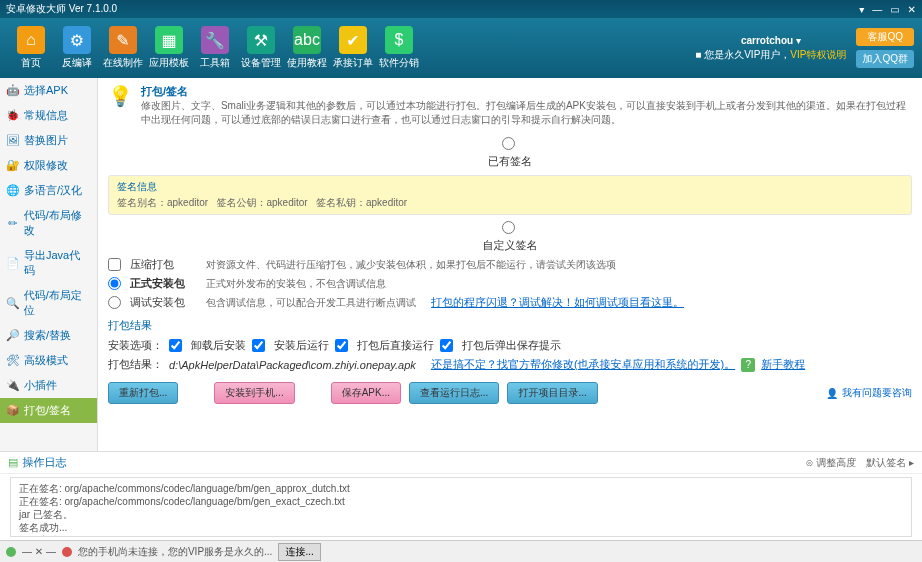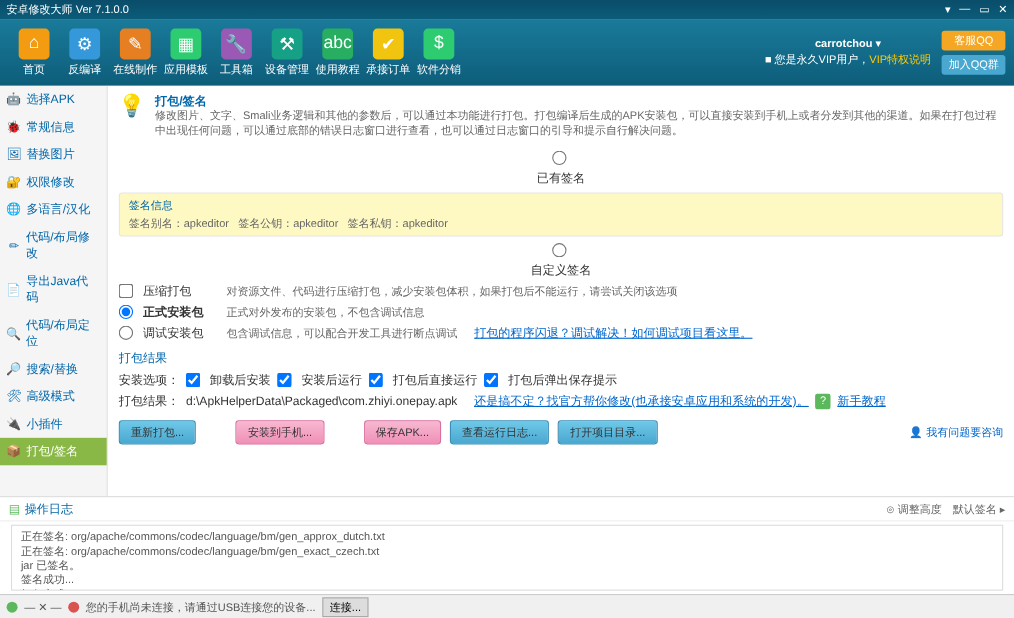--- a/index.html
+++ b/index.html
@@ -29,21 +29,21 @@
 .intro-text .desc { color: #666; font-size: 10px; line-height: 14px; }
 .section-title { color: #0066aa; font-size: 11px; margin: 6px 0 3px; }
 .radio-row { display: flex; align-items: center; gap: 4px; padding: 2px 12px; font-size: 11px; flex-direction: column; }
 .sign-info { background: #fef9c3; border: 1px solid #e5e5e5; border-radius: 3px; padding: 4px 8px; font-size: 10px; color: #666; margin: 4px 0; }
 .sign-info .st { color: #0066aa; margin-bottom: 2px; }
 .chk-row { display: flex; align-items: center; gap: 6px; padding: 2px 0; font-size: 11px; }
 .chk-row .lbl-main { width: 70px; }
 .chk-row .hint { color: #666; font-size: 10px; }
 .link { color: #0066cc; text-decoration: underline; cursor: pointer; }
 .result-row { display: flex; align-items: center; gap: 6px; padding: 2px 0; font-size: 11px; }
-.path { color: #333; }
+.path { color: #333; font-style: italic; }
 .green-q { width: 14px; height: 14px; background: #5cb85c; color: #fff; border-radius: 2px; display: inline-flex; align-items: center; justify-content: center; font-size: 10px; }
 .btn-row { display: flex; gap: 8px; justify-content: center; margin-top: 8px; align-items: center; }
 .action-btn { background: linear-gradient(#6ec8e8,#4aa8d0); border: 1px solid #3a8db5; border-radius: 3px; padding: 3px 10px; font-size: 10px; color: #333; cursor: pointer; }
 .action-btn.pink { background: linear-gradient(#f8b8d0,#f090b8); border-color: #d870a0; margin-left: 28px; }
 .consult { margin-left: auto; display: flex; align-items: center; gap: 3px; color: #0066cc; font-size: 10px; cursor: pointer; }
 .log-area { position: absolute; bottom: 22px; left: 0; right: 0; background: #fff; border-top: 1px solid #ddd; }
 .log-header { display: flex; align-items: center; padding: 3px 8px; border-bottom: 1px solid #eee; font-size: 11px; }
 .log-header .lh-title { color: #0066aa; flex: 1; display: flex; align-items: center; gap: 4px; }
 .log-header .lh-right { display: flex; gap: 10px; color: #666; font-size: 10px; }
 .log-body { padding: 4px 8px; height: 60px; overflow: auto; border: 1px solid #ddd; margin: 3px 10px; font-size: 10px; color: #555; line-height: 13px; }
@@ -246,15 +246,15 @@
       <span><span>默认签名</span> ▸</span>
     </div>
   </div>
   <div class="log-body" id="logbody">正在签名: org/apache/commons/codec/language/bm/gen_approx_dutch.txt<br>正在签名: org/apache/commons/codec/language/bm/gen_exact_czech.txt<br>jar 已签名。<br>签名成功...<br>打包完成!</div>
 </div>
 
 <div class="statusbar">
   <span class="dot-green"></span>
   <span>— ✕ —</span>
   <span class="dot-red"></span>
-  <span>您的手机尚未连接，请通过USB连接您的设备...</span>
+  <span>您的手机尚未连接，您的VIP服务是永久的...</span>
   <button class="connect-btn">连接...</button>
 </div>
 
 </body></html>

